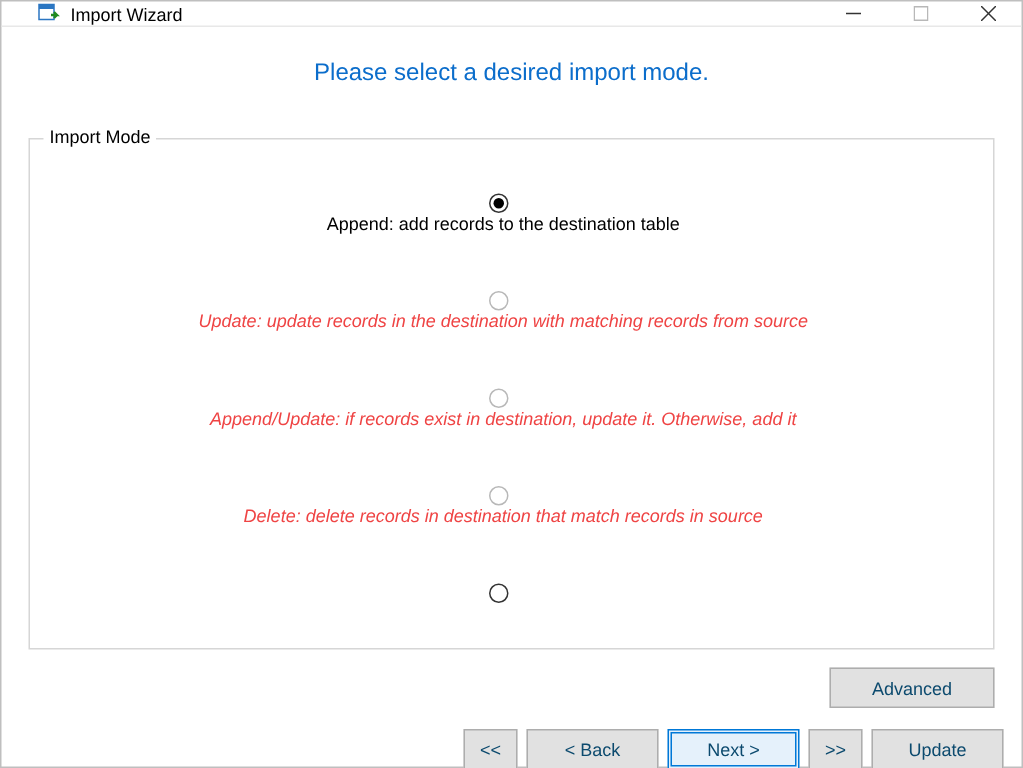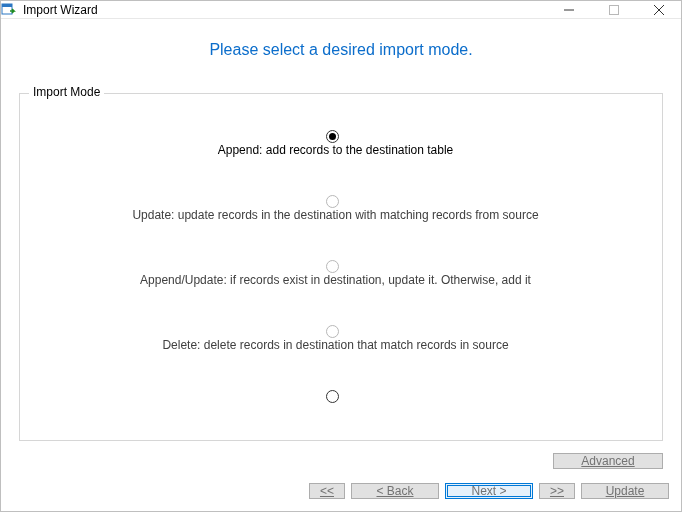--- a/index.html
+++ b/index.html
@@ -1,35 +1,35 @@
 <!DOCTYPE html>
 <html><head>
 <meta charset="utf-8">
 <style>
   * { box-sizing: border-box; }
   html, body { margin: 0; padding: 0; font-family: "Segoe UI", Tahoma, sans-serif; font-size: 12px; background: #fff; }
   .window { width: 682px; height: 512px; border: 1px solid #bfbfbf; background: #fff; display: flex; flex-direction: column; }
-  .titlebar { height: 18px; display: flex; align-items: center; padding-left: 0; border-bottom: 1px solid #e8e8e8; }
+  .titlebar { height: 18px; display: flex; align-items: flex-end; padding-left: 24px; border-bottom: 1px solid #e8e8e8; }
   .titlebar .title { margin-left: 6px; color: #000; }
   .titlecontrols { margin-left: auto; display: flex; height: 100%; }
   .titlecontrols .ctl { width: 45px; display: flex; align-items: center; justify-content: center; color: #333; }
   .titlecontrols .ctl svg { display: block; }
   .titlecontrols .ctl.disabled { color: #b8b8b8; }
   .heading { padding: 22px 22px 34px 22px; color: #0b6dcb; font-size: 16px; text-align: center; }
   .group { margin: 0 18px; border: 1px solid #d6d6d6; position: relative; padding: 26px 31px 20px 20px; flex: 1; }
   .group .legend { position: absolute; top: -9px; left: 9px; background: #fff; padding: 0 4px; color: #000; }
   .radio-row { display: flex; align-items: center; margin: 10px 0 38px 0; cursor: pointer; flex-direction: column; }
   .radio-row:last-child { margin-bottom: 10px; }
   .radio { width: 13px; height: 13px; border: 1px solid #333; border-radius: 50%; margin-right: 6px; position: relative; background: #fff; flex-shrink: 0; }
   .radio.selected::after { content: ""; position: absolute; width: 7px; height: 7px; background: #000; border-radius: 50%; top: 2px; left: 2px; }
   .radio.disabled { border-color: #b8b8b8; cursor: default; }
   .radio-label { color: #000; }
-  .radio-label.disabled { color: #404040; }
+  .radio-label.disabled { color: #ef4444; font-style: italic; }
   .adv-row { display: flex; justify-content: flex-end; padding: 12px 18px 0 0; }
-  .btn { height: 16px; min-width: 88px; padding: 0 12px; border: 1px solid #adadad; background: #e1e1e1; display: inline-flex; align-items: center; justify-content: center; cursor: pointer; font-family: inherit; font-size: 12px; color: #737373; text-decoration: underline; }
+  .btn { height: 27px; min-width: 88px; padding: 0 12px; border: 1px solid #adadad; background: #e1e1e1; display: inline-flex; align-items: center; justify-content: center; cursor: pointer; font-family: inherit; font-size: 12px; color: #0c4a6e; }
   .btn.small { min-width: 36px; padding: 0 6px; }
   .btn.focused { border: 1px solid #0078d7; outline: 1px solid #0078d7; outline-offset: -3px; background: #e5f1fb; }
   .footer { display: flex; justify-content: flex-end; gap: 6px; padding: 14px 12px 12px 0; margin-top: auto; }
   .app-icon { width: 16px; height: 16px; display: inline-block; }
 </style>
 </head>
 <body>
 
 <div class="window">
   <div class="titlebar">

